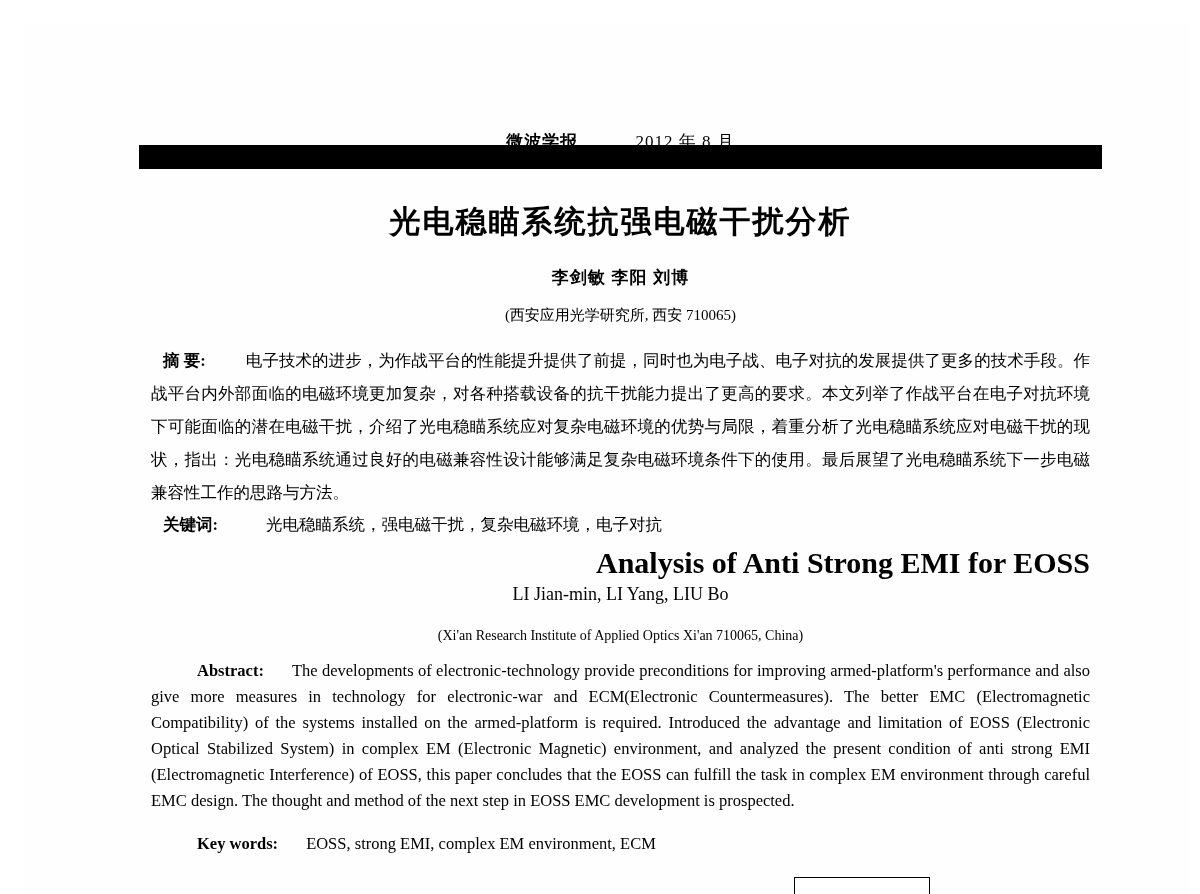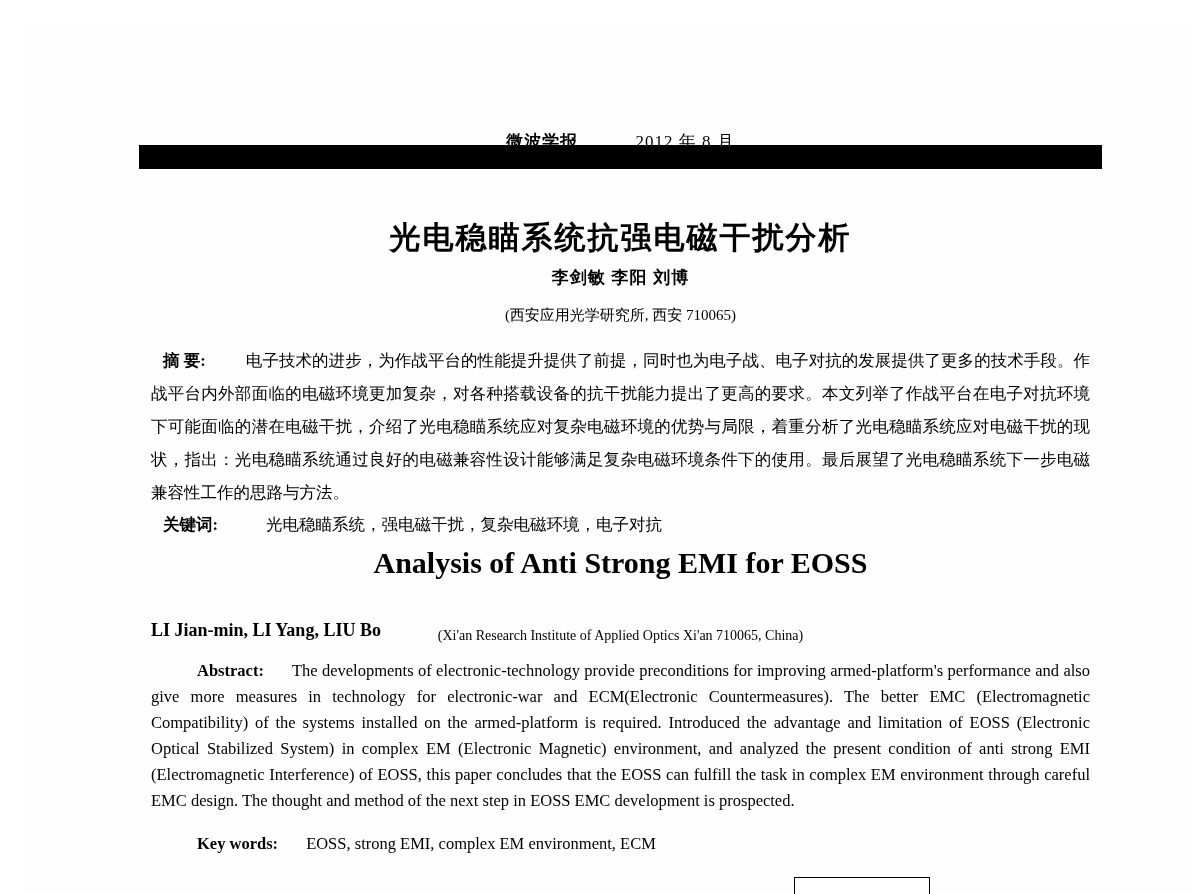--- a/index.html
+++ b/index.html
@@ -38,21 +38,21 @@
     position: absolute;
     top: 121px;
     left: 0;
     width: 100%;
     height: 3px;
     background: #000;
   }
 
   .cn-title {
     position: absolute;
-    top: 181px;
+    top: 165px;
     left: 0;
     width: 100%;
     text-align: center;
     font-size: 31px;
     font-weight: bold;
     letter-spacing: 2px;
     font-family: "Liberation Sans", "DejaVu Sans", sans-serif;
   }
 
   .cn-authors {
@@ -95,33 +95,33 @@
     width: 100%;
     font-size: 16.5px;
   }
   .cn-keywords .label { font-weight: bold; margin-right: 24px; }
 
   .en-title {
     position: absolute;
     top: 510px;
     left: 0;
     width: 100%;
-    text-align: center;
+    text-align: right;
     font-size: 30px;
     font-weight: bold;
   }
 
   .en-authors {
     position: absolute;
-    top: 584px;
-    left: 0;
-    width: 100%;
-    text-align: left;
+    top: 548px;
+    left: 0;
+    width: 100%;
+    text-align: center;
     font-size: 18px;
-    font-weight: bold;
+    font-weight: normal;
   }
 
   .en-affiliation {
     position: absolute;
     top: 592px;
     left: 0;
     width: 100%;
     text-align: center;
     font-size: 14px;
   }

